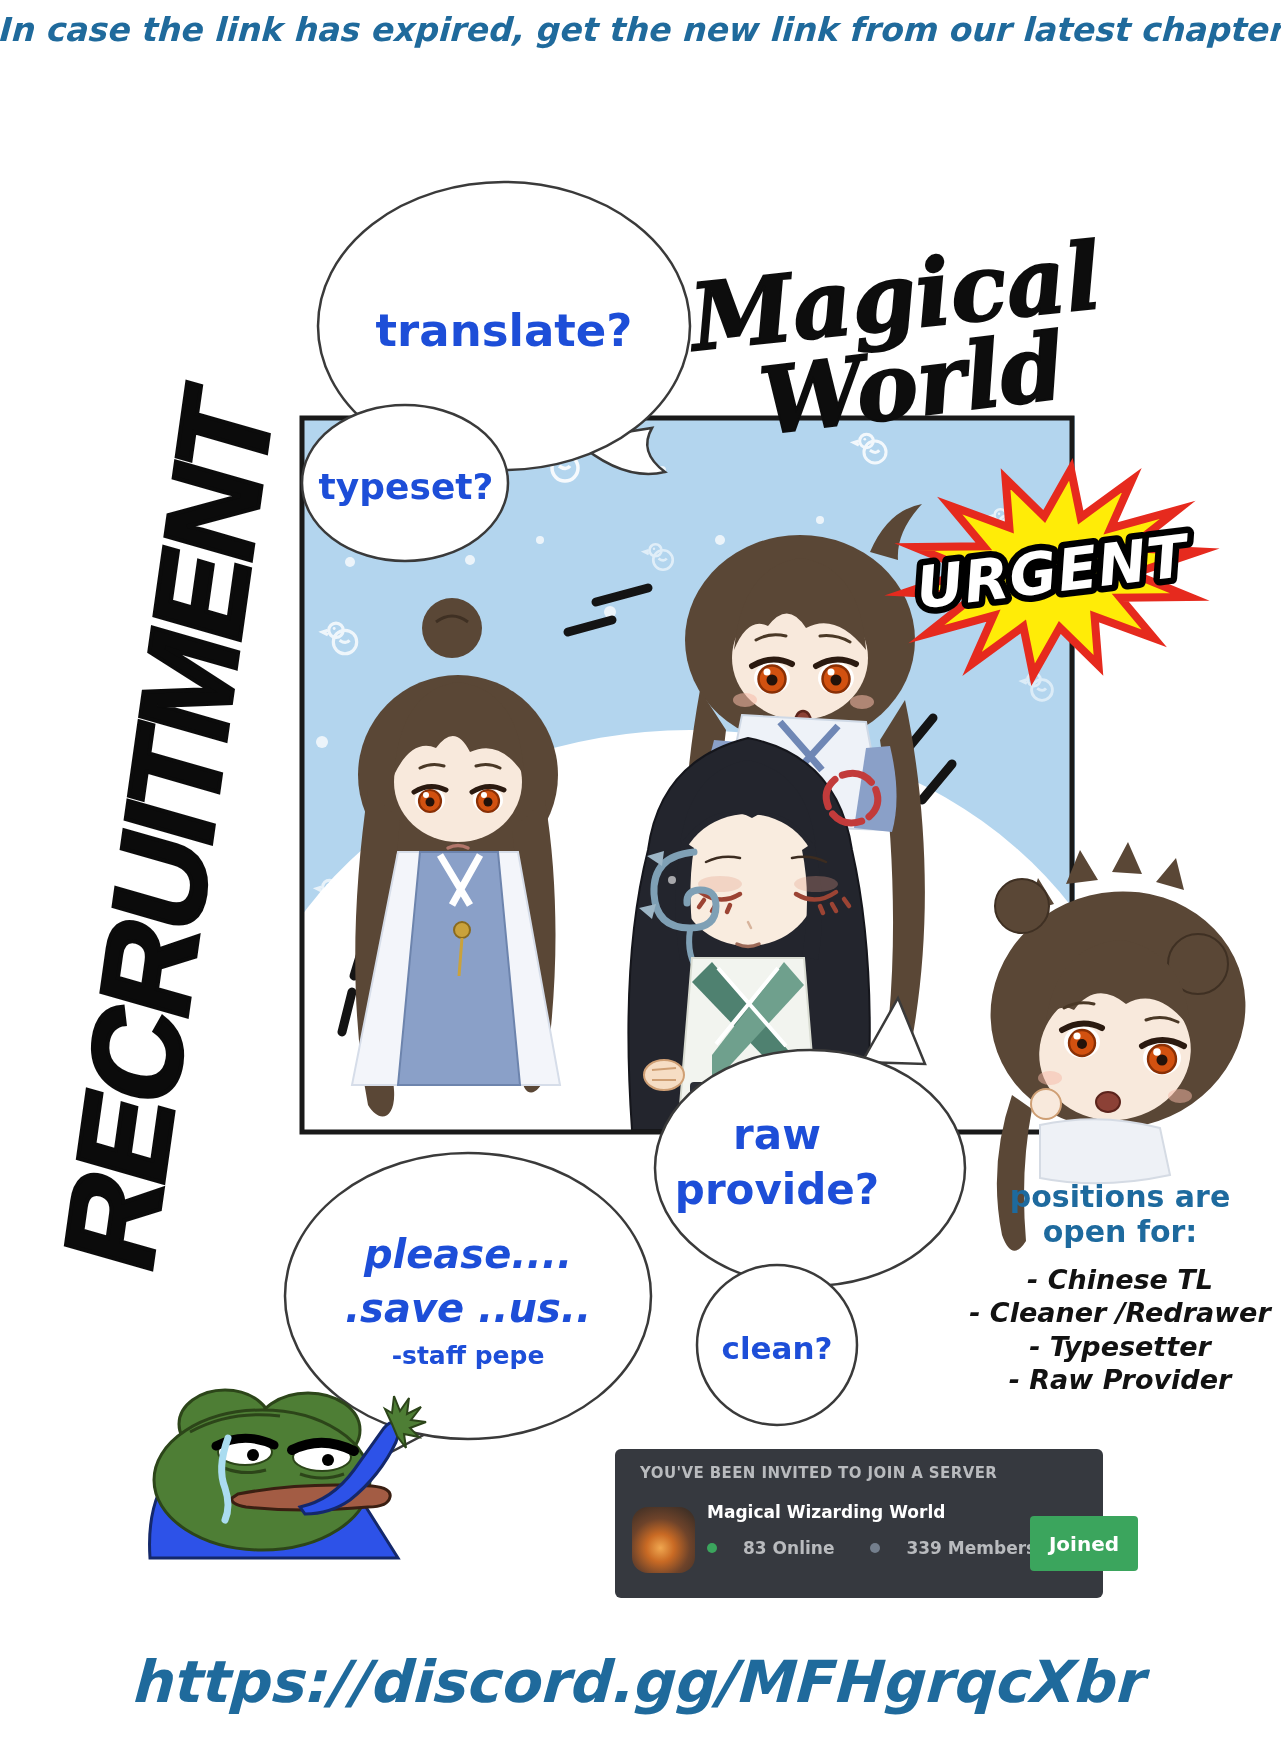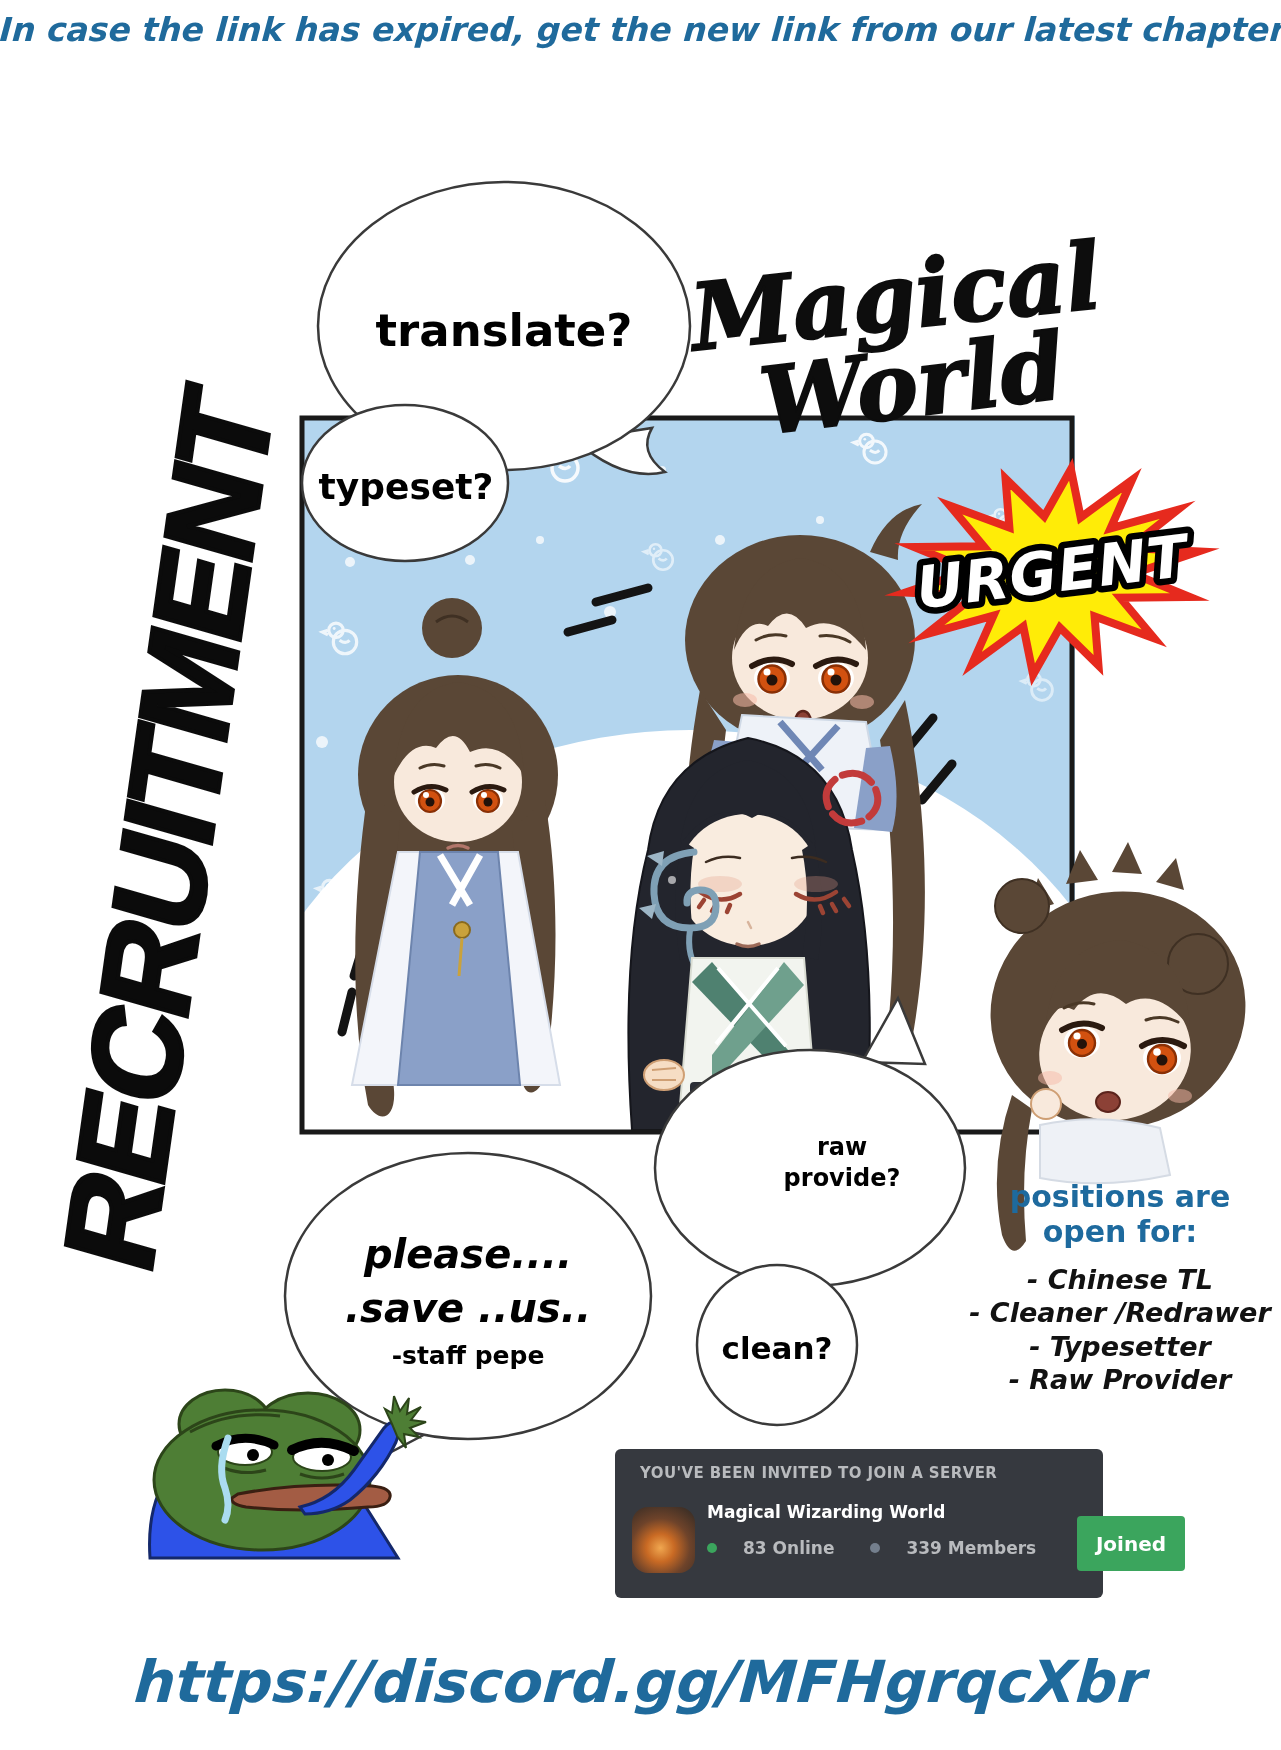--- a/index.html
+++ b/index.html
@@ -13,43 +13,43 @@
   
   #recruitment{left:-332px;top:758px;width:1000px;text-align:center;
     font-family:"Liberation Sans",sans-serif;font-weight:900;font-size:128px;color:#0b0b0b;
     letter-spacing:-5px;transform:rotate(-82deg) skewX(-8deg);-webkit-text-stroke:4px #0b0b0b;white-space:nowrap;}
   
   .brush{font-family:"DejaVu Serif",serif;font-style:italic;font-weight:bold;color:#0d0d0d;
          white-space:nowrap;-webkit-text-stroke:2px #0d0d0d;}
   #title1{left:690px;top:243px;font-size:92px;transform:rotate(-6deg);}
   #title2{left:760px;top:330px;font-size:92px;transform:rotate(-7deg);}
   
-  .btxt{transform:translate(-50%,-50%);text-align:center;color:#000000;font-weight:bold;white-space:nowrap;}
+  .btxt{transform:translate(-50%,-50%);text-align:center;color:#1d4ed8;font-weight:bold;white-space:nowrap;}
   #t-translate{left:504px;top:330px;font-size:45px;}
   #t-typeset{left:406px;top:486px;font-size:36px;}
-  #t-raw{left:842px;top:1163px;font-size:24px;line-height:1.3;}
+  #t-raw{left:777px;top:1163px;font-size:42px;line-height:1.3;}
   #t-clean{left:777px;top:1348px;font-size:31px;text-align:right;}
   #t-plea{left:468px;top:1300px;font-size:40px;font-style:italic;line-height:1.35;}
   #t-plea .sig{font-size:25px;font-style:normal;margin-top:4px;}
   
   #positions{left:960px;top:1180px;width:320px;text-align:center;}
   #positions .head{color:#1e6a9e;font-weight:bold;font-size:30px;line-height:1.15;}
   #positions .list{margin-top:14px;color:#121212;font-weight:bold;font-size:27px;line-height:1.24;font-style:italic;}
   
   #discord{left:615px;top:1449px;width:488px;height:149px;background:#36393f;border-radius:6px;}
   #dc-header{left:25px;top:15px;color:#b9bbbe;font-weight:bold;font-size:15px;letter-spacing:.4px;position:absolute;}
   #dc-icon{left:17px;top:58px;width:63px;height:66px;border-radius:16px;position:absolute;
     background:radial-gradient(circle at 45% 62%, #f0a750 0%, #c96a24 26%, #6e432a 55%, #2d2824 100%);}
   #dc-name{left:92px;top:53px;color:#ffffff;font-weight:bold;font-size:17px;position:absolute;white-space:nowrap;}
   #dc-stats{left:92px;top:89px;position:absolute;display:flex;align-items:center;gap:26px;
     color:#b9bbbe;font-weight:bold;font-size:17px;white-space:nowrap;}
   .dot{width:10px;height:10px;border-radius:50%;display:inline-block;}
   .dot.green{background:#3ba55d;}
   .dot.grey{background:#747f8d;margin-left:10px;}
-  #dc-join{left:1077px;top:1516px;width:108px;height:55px;background:#3ba55d;border:none;border-radius:4px;
+  #dc-join{left:1030px;top:1516px;width:108px;height:55px;background:#3ba55d;border:none;border-radius:4px;
     color:#fff;font-weight:bold;font-size:20px;font-family:"DejaVu Sans",sans-serif;cursor:pointer;}
   svg text{font-family:"DejaVu Sans",sans-serif;}
 </style>
 </head>
 <body>
 
 <div id="stage">
 
   <svg class="abs" style="left:0;top:0" width="1281" height="1750" viewBox="0 0 1281 1750">
     <defs>

